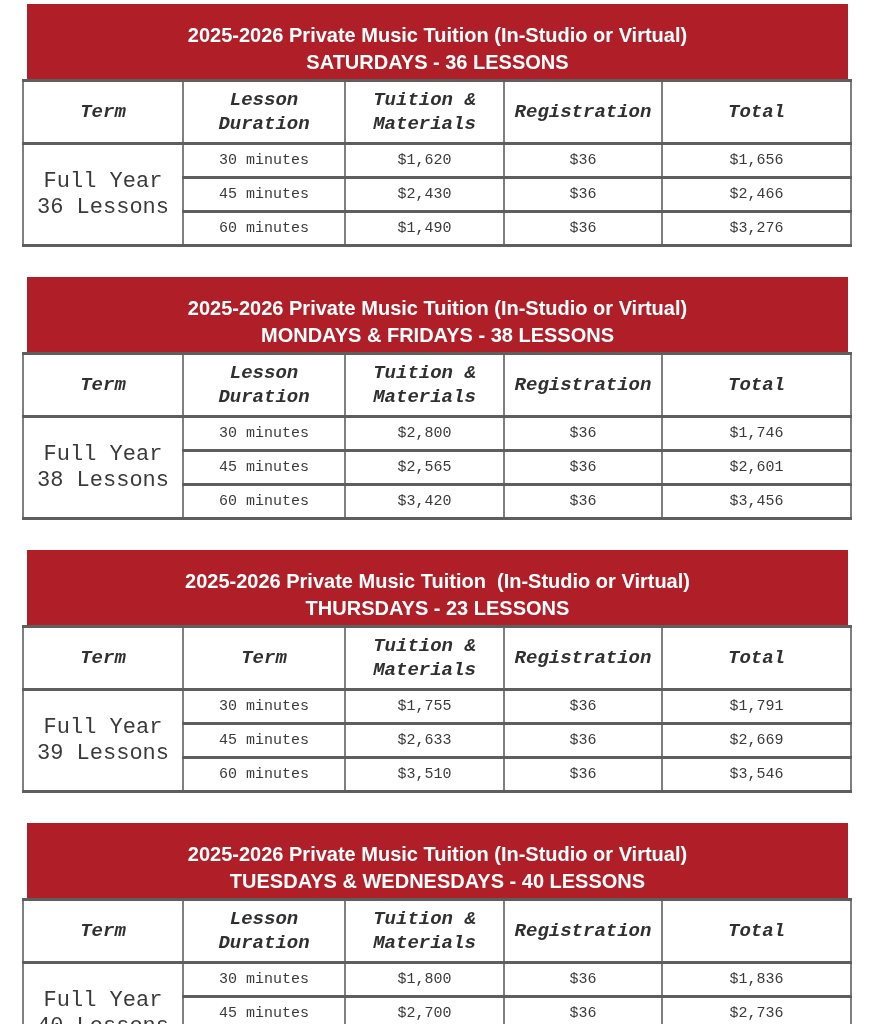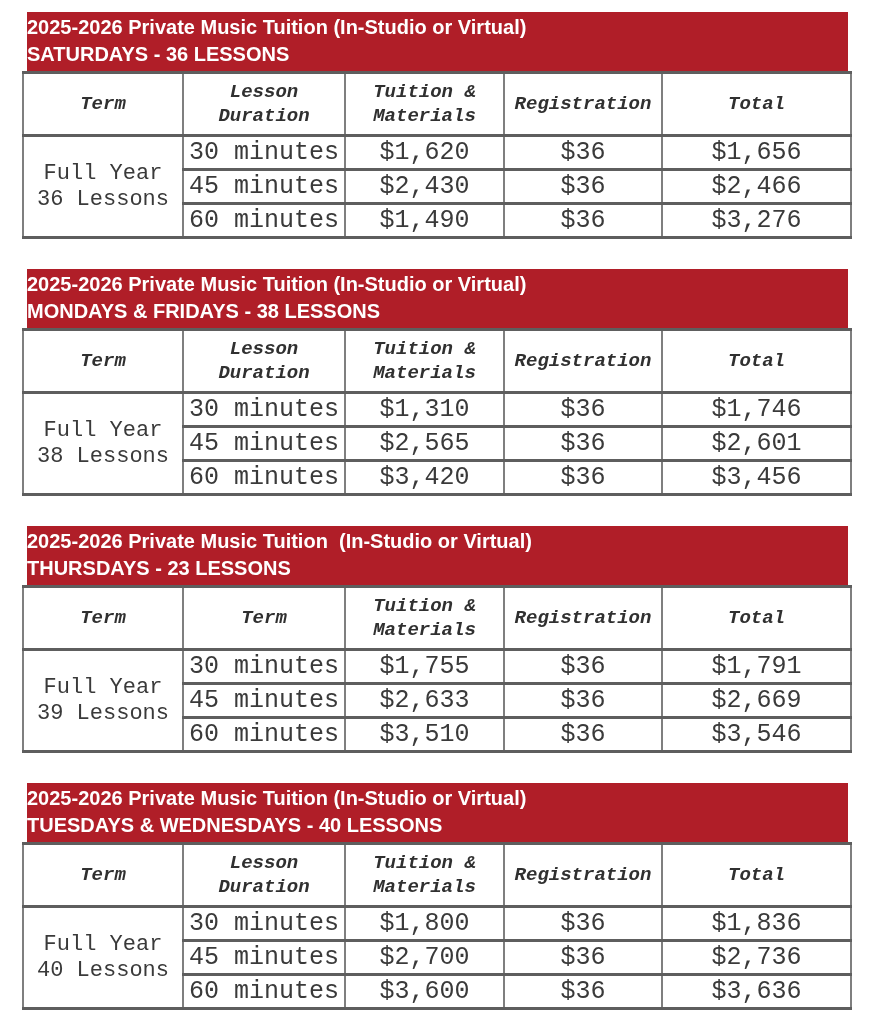--- a/index.html
+++ b/index.html
@@ -8,26 +8,26 @@
     background: #ffffff;
     font-family: "Liberation Sans", sans-serif;
     color: #3a3a3a;
   }
   .page { padding: 4px 0 10px 22px; }
   .tuition-table { width: 828px; margin-bottom: 30px; }
   .tuition-table:last-child { margin-bottom: 0; }
 
   .banner {
     color: #ffffff;
-    text-align: left;
+    text-align: center;
     font-weight: bold;
     font-size: 20px;
     line-height: 27px;
-    padding: 2px 0 3px 0;
-    margin: 8px 2px 0 5px;
+    padding: 18px 0 3px 0;
+    margin: 0 2px 0 5px;
   }
   .banner-line { white-space: pre-wrap; }
 
   table {
     border-collapse: collapse;
     table-layout: fixed;
     width: 828px;
     border: 2px solid #7f7f7f;
     font-family: Liberation Mono, monospace;
   }
@@ -44,21 +44,21 @@
   thead th {
     height: 63px;
     font-size: 19px;
     font-style: italic;
     font-weight: bold;
     color: #303030;
     line-height: 24px;
   }
   tbody td {
     height: 34px;
-    font-size: 25px;
+    font-size: 15px;
     font-weight: normal;
   }
   td.term-cell { font-size: 22px; line-height: 26px; }
 
   col.c-term { width: 160px; }
   col.c-duration { width: 162px; }
   col.c-tuition { width: 159px; }
   col.c-registration { width: 158px; }
   col.c-total { width: 189px; }
 </style>
@@ -138,21 +138,21 @@
 Materials</th>
           <th>Registration</th>
           <th>Total</th>
         </tr>
       </thead>
       <tbody>
         <tr>
           <td class="term-cell" rowspan="3">Full Year
 38 Lessons</td>
           <td>30 minutes</td>
-          <td>$1,310</td>
+          <td>$2,800</td>
           <td>$36</td>
           <td>$1,746</td>
         </tr>
         <tr>
           <td>45 minutes</td>
           <td>$2,565</td>
           <td>$36</td>
           <td>$2,601</td>
         </tr>
         <tr>

